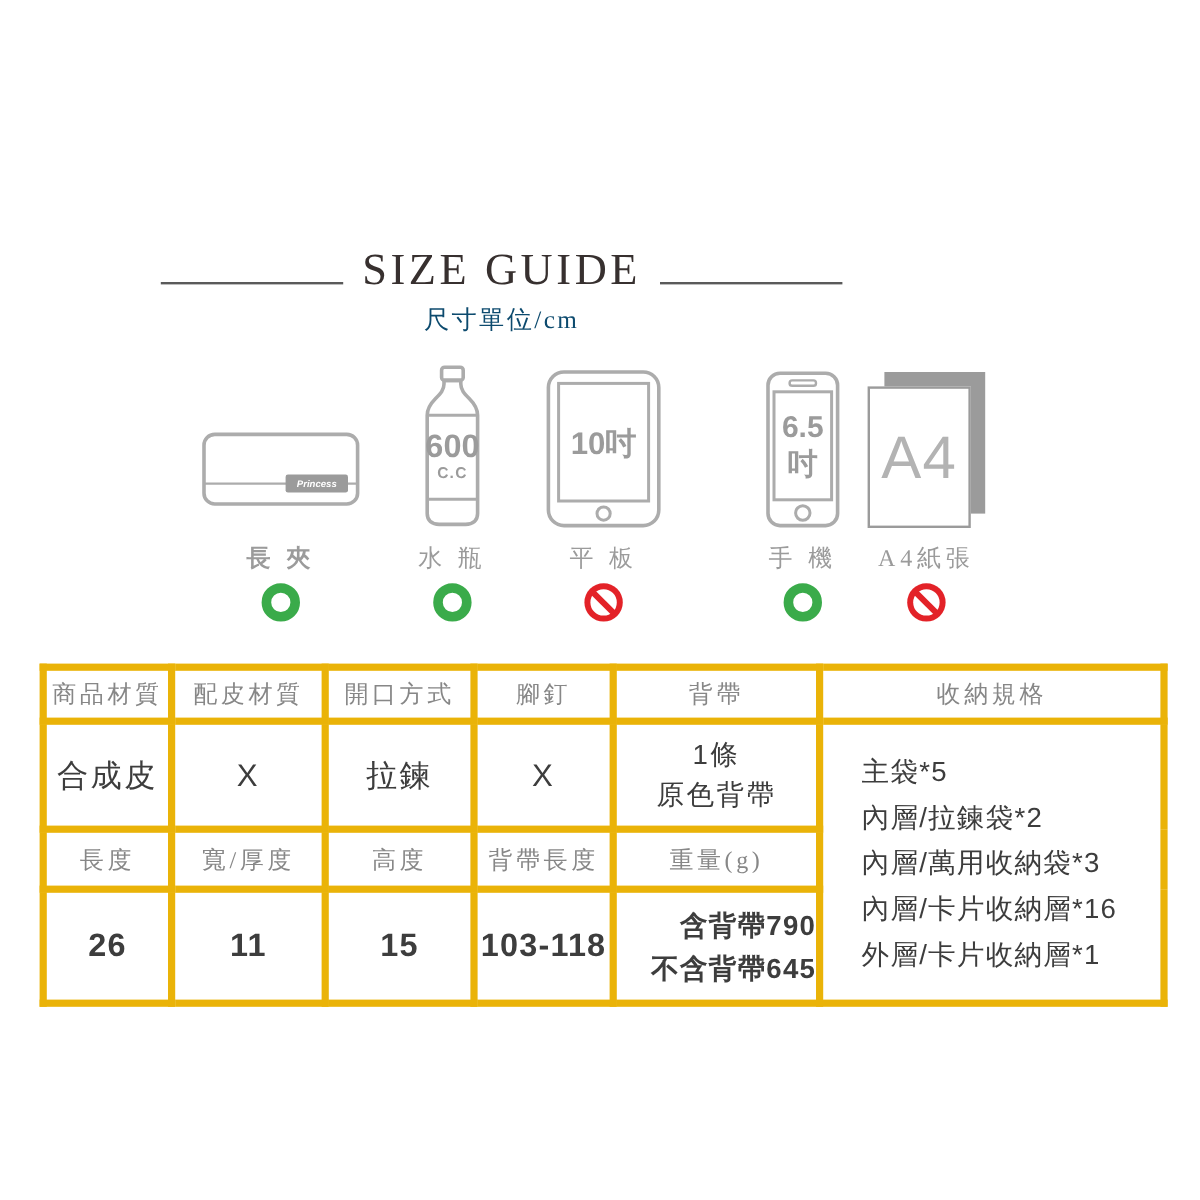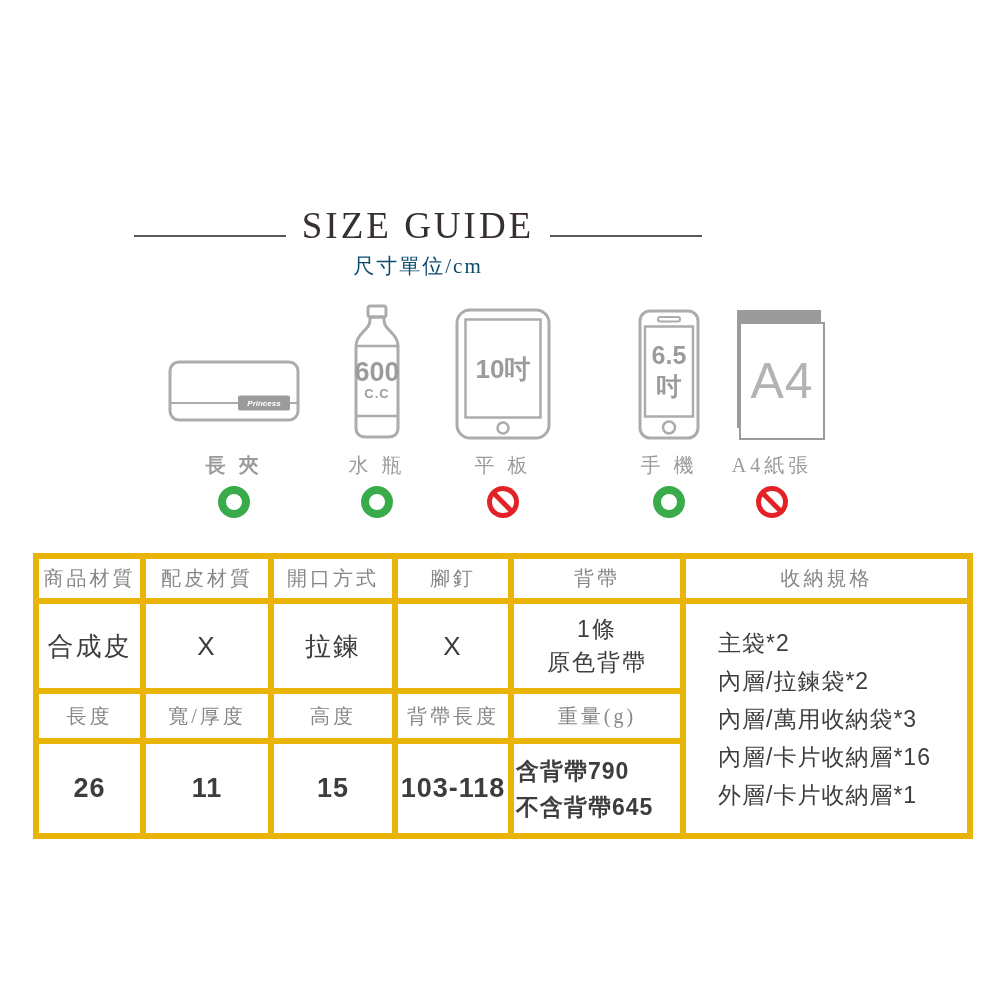--- a/index.html
+++ b/index.html
@@ -40,40 +40,40 @@
   }
 
   .wallet-svg { margin-bottom:18px; }
   svg text { font-family:"Liberation Sans", sans-serif; }
   .icon-num { fill:#9b9b9b; font-weight:bold; }
 
   
   .a4-wrap { position:relative; width:98px; height:130px; }
   .a4-back { position:absolute; top:0; right:0; width:84px; height:118px; background:#9b9b9b; }
   .a4-front {
-    position:absolute; left:16px; bottom:0; width:86px; height:118px; background:#ffffff;
+    position:absolute; left:0; bottom:0; width:86px; height:118px; background:#ffffff;
     border:2.5px solid #9b9b9b; display:flex; align-items:center; justify-content:center;
   }
   .a4-text { font-size:50px; font-weight:300; color:#b3b3b3; letter-spacing:1px; }
 
   
   .spec-table {
     position:absolute; top:553px; left:33px; width:934px;
     border-collapse:collapse; table-layout:fixed;
   }
   .spec-table th, .spec-table td { border:6px solid #eab308; text-align:center; }
   .spec-table th {
     font-family:"Liberation Serif", serif; font-weight:normal;
     font-size:20px; color:#878787; letter-spacing:3px;
   }
   .spec-table td { font-size:26px; color:#3d3d3d; letter-spacing:2px; }
   .row-h1 { height:45px; } .row-d1 { height:90px; } .row-h2 { height:50px;margin-top:42px; } .row-d2 { height:95px;font-weight:bold; }
   td.num { font-size:27px; letter-spacing:1px; }
   .two-line div { line-height:33px; font-size:23px; }
-  td.weight-cell { text-align:left; padding-left:2px;margin-left:33px; }
+  td.weight-cell { text-align:right; padding-left:2px;margin-left:33px; }
   td.weight-cell div { line-height:36px; font-size:23px; letter-spacing:1px; }
   td.storage-cell { text-align:left; vertical-align:middle; padding-left:32px; }
   td.storage-cell div { line-height:38px; font-size:23px; letter-spacing:1px; white-space:nowrap; }
 </style>
 </head>
 <body>
 
 <div class="page">
 
   <div class="header">
@@ -179,21 +179,21 @@
     <tr class="row-d1">
       <td>合成皮</td>
       <td>X</td>
       <td>拉鍊</td>
       <td>X</td>
       <td class="two-line">
         <div>1條</div>
         <div>原色背帶</div>
       </td>
       <td class="storage-cell" rowspan="3">
-        <div>主袋*2</div>
+        <div>主袋*5</div>
         <div>內層/拉鍊袋*2</div>
         <div>內層/萬用收納袋*3</div>
         <div>內層/卡片收納層*16</div>
         <div>外層/卡片收納層*1</div>
       </td>
     </tr>
     <tr class="row-h2">
       <th>長度</th>
       <th>寬/厚度</th>
       <th>高度</th>

